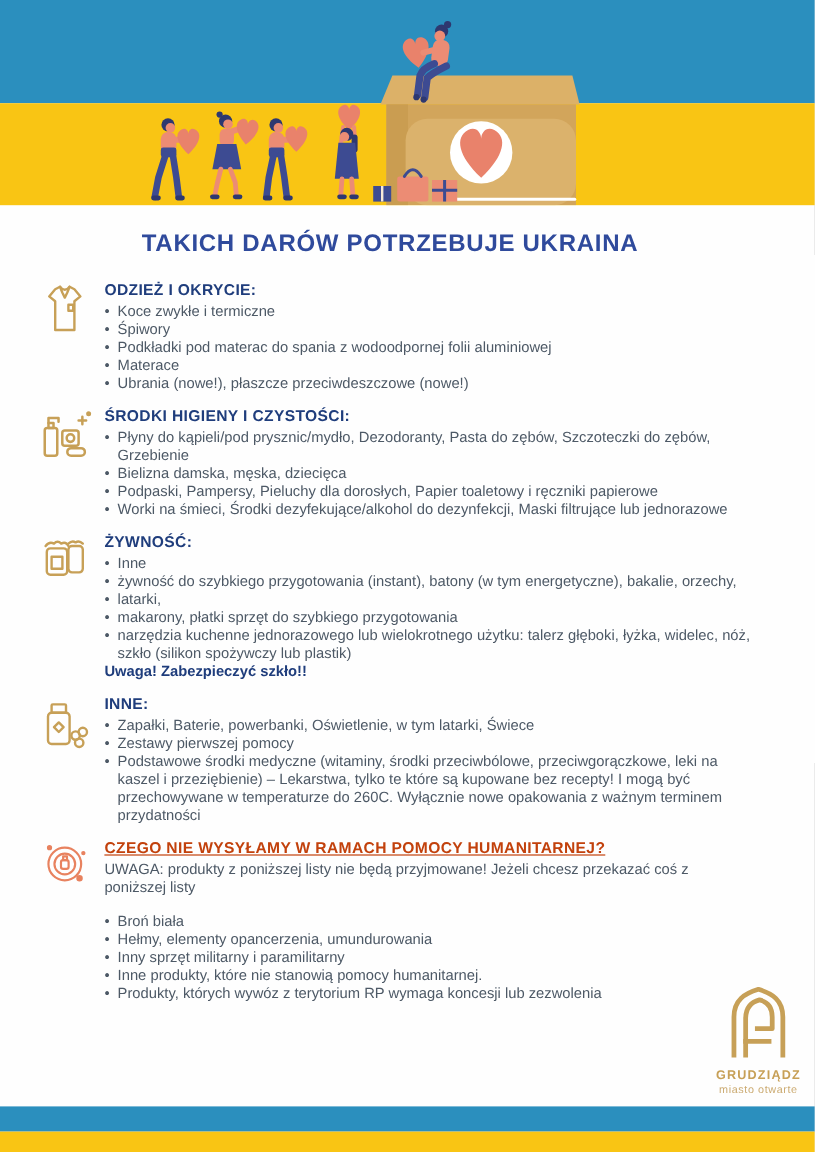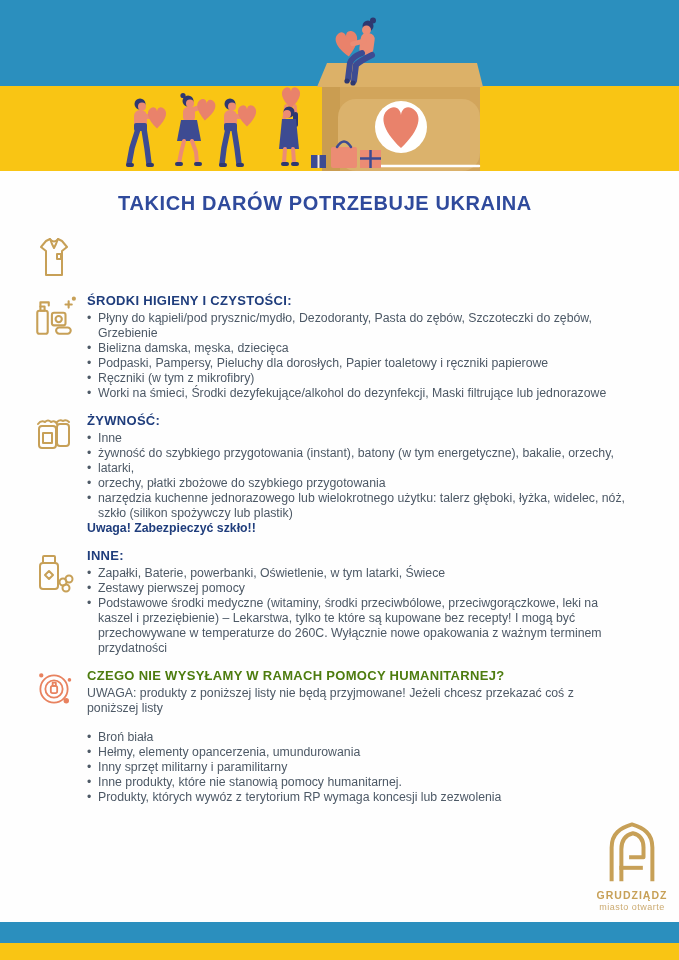--- a/index.html
+++ b/index.html
@@ -30,21 +30,21 @@
   .content {
     position:absolute; top:234px; left:30px; width:612px;
   }
   .section { display:flex; gap:9px; margin-bottom:12px; }
   .icon-col { width:48px; flex:0 0 48px; display:flex; justify-content:center; align-items:flex-start; padding-top:1px; }
   .text-col { flex:1; max-width:548px; }
   .sec-heading {
     font-size:13px; font-weight:700; letter-spacing:0.3px;
     color:#1F3D7C; margin:0 0 3px 0; text-transform:uppercase;
   }
-  .sec-heading.orange { color:#4d7c0f; }
+  .sec-heading.orange { color:#c2410c;text-decoration:underline; }
   .sec-intro {
     font-size:12.3px; line-height:15px; color:#4D5966;
     max-width:523px; margin:0 0 14px 0;
   }
   ul.items { list-style:none; margin:0; padding:0; }
   ul.items li {
     font-size:12.3px; line-height:15px; color:#4D5966;
     padding-left:11px; position:relative;
   }
   ul.items li::before { content:"•"; position:absolute; left:0; top:0; color:#4D5966; }
@@ -175,20 +175,30 @@
     <div class="section">
       <div class="icon-col">
         <svg width="44" height="46" viewBox="0 0 44 46">
           <g stroke="#C7A057" stroke-width="2" fill="none" stroke-linejoin="round" stroke-linecap="round">
             <path d="M14,6 L18,4 Q22,9 26,4 L30,6 L35,12 L30,16 L30,40 L14,40 L14,16 L9,12 Z"></path>
             <path d="M18,4 L20,9 L22,13 L24,9 L26,4"></path>
             <rect x="25" y="19" width="4" height="5"></rect>
           </g>
         </svg>
       </div>
+      <div class="text-col">
+        <div class="sec-heading">ODZIEŻ I OKRYCIE:</div>
+        <ul class="items">
+            <li>Koce zwykłe i termiczne</li>
+            <li>Śpiwory</li>
+            <li>Podkładki pod materac do spania z wodoodpornej folii aluminiowej</li>
+            <li>Materace</li>
+            <li>Ubrania (nowe!), płaszcze przeciwdeszczowe (nowe!)</li>
+          </ul>
+      </div>
     </div>
 
     <div class="section">
       <div class="icon-col">
         <svg width="46" height="46" viewBox="0 0 44 44">
           <g stroke="#C7A057" stroke-width="2" fill="none" stroke-linejoin="round" stroke-linecap="round">
             <rect x="6" y="16" width="10" height="22" rx="2"></rect>
             <rect x="9" y="12" width="4" height="4"></rect>
             <path d="M9,12 L9,8 L17,8 L17,11"></path>
             <rect x="20" y="18" width="13" height="12" rx="2"></rect>
@@ -198,21 +208,20 @@
             <circle cx="41" cy="4.5" r="1" fill="#C7A057"></circle>
           </g>
         </svg>
       </div>
       <div class="text-col">
         <div class="sec-heading">ŚRODKI HIGIENY I CZYSTOŚCI:</div>
         <ul class="items">
             <li>Płyny do kąpieli/pod prysznic/mydło, Dezodoranty, Pasta do zębów, Szczoteczki do zębów, Grzebienie</li>
             <li>Bielizna damska, męska, dziecięca</li>
             <li>Podpaski, Pampersy, Pieluchy dla dorosłych, Papier toaletowy i ręczniki papierowe</li>
-            <li>Ręczniki (w tym z mikrofibry)</li>
             <li>Worki na śmieci, Środki dezyfekujące/alkohol do dezynfekcji, Maski filtrujące lub jednorazowe</li>
           </ul>
       </div>
     </div>
 
     <div class="section">
       <div class="icon-col">
         <svg width="44" height="42" viewBox="0 0 44 42">
           <g stroke="#C7A057" stroke-width="2" fill="none" stroke-linejoin="round" stroke-linecap="round">
             <rect x="25" y="10" width="12" height="22" rx="3"></rect>
@@ -222,21 +231,21 @@
             <rect x="11" y="19" width="9" height="10"></rect>
           </g>
         </svg>
       </div>
       <div class="text-col">
         <div class="sec-heading">ŻYWNOŚĆ:</div>
         <ul class="items">
             <li>Inne</li>
             <li>żywność do szybkiego przygotowania (instant), batony (w tym energetyczne), bakalie, orzechy,</li>
             <li>latarki,</li>
-            <li>orzechy, płatki zbożowe do szybkiego przygotowania</li>
+            <li>makarony, płatki sprzęt do szybkiego przygotowania</li>
             <li>narzędzia kuchenne jednorazowego lub wielokrotnego użytku: talerz głęboki, łyżka, widelec, nóż, szkło (silikon spożywczy lub plastik)</li>
           </ul>
         <div class="sec-note">Uwaga! Zabezpieczyć szkło!!</div>
       </div>
     </div>
 
     <div class="section">
       <div class="icon-col">
         <svg width="44" height="46" viewBox="0 0 44 46">
           <g stroke="#C7A057" stroke-width="2" fill="none" stroke-linejoin="round" stroke-linecap="round">

